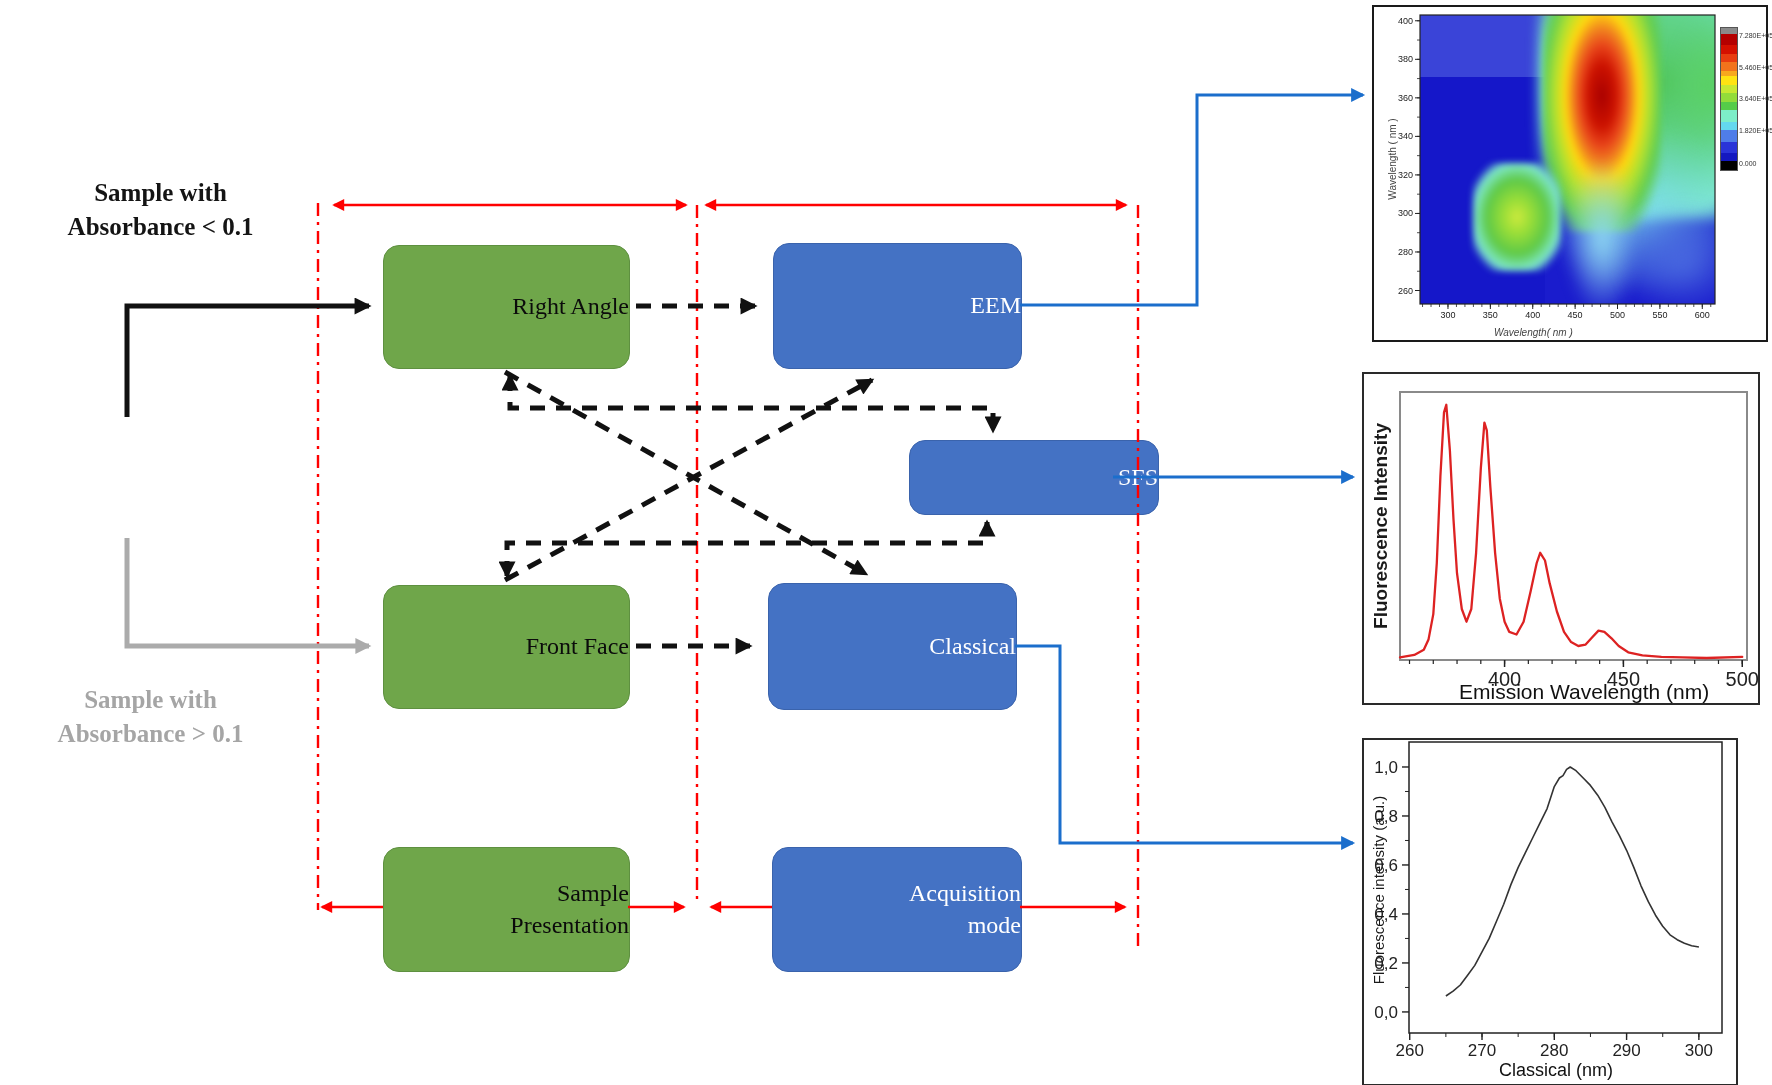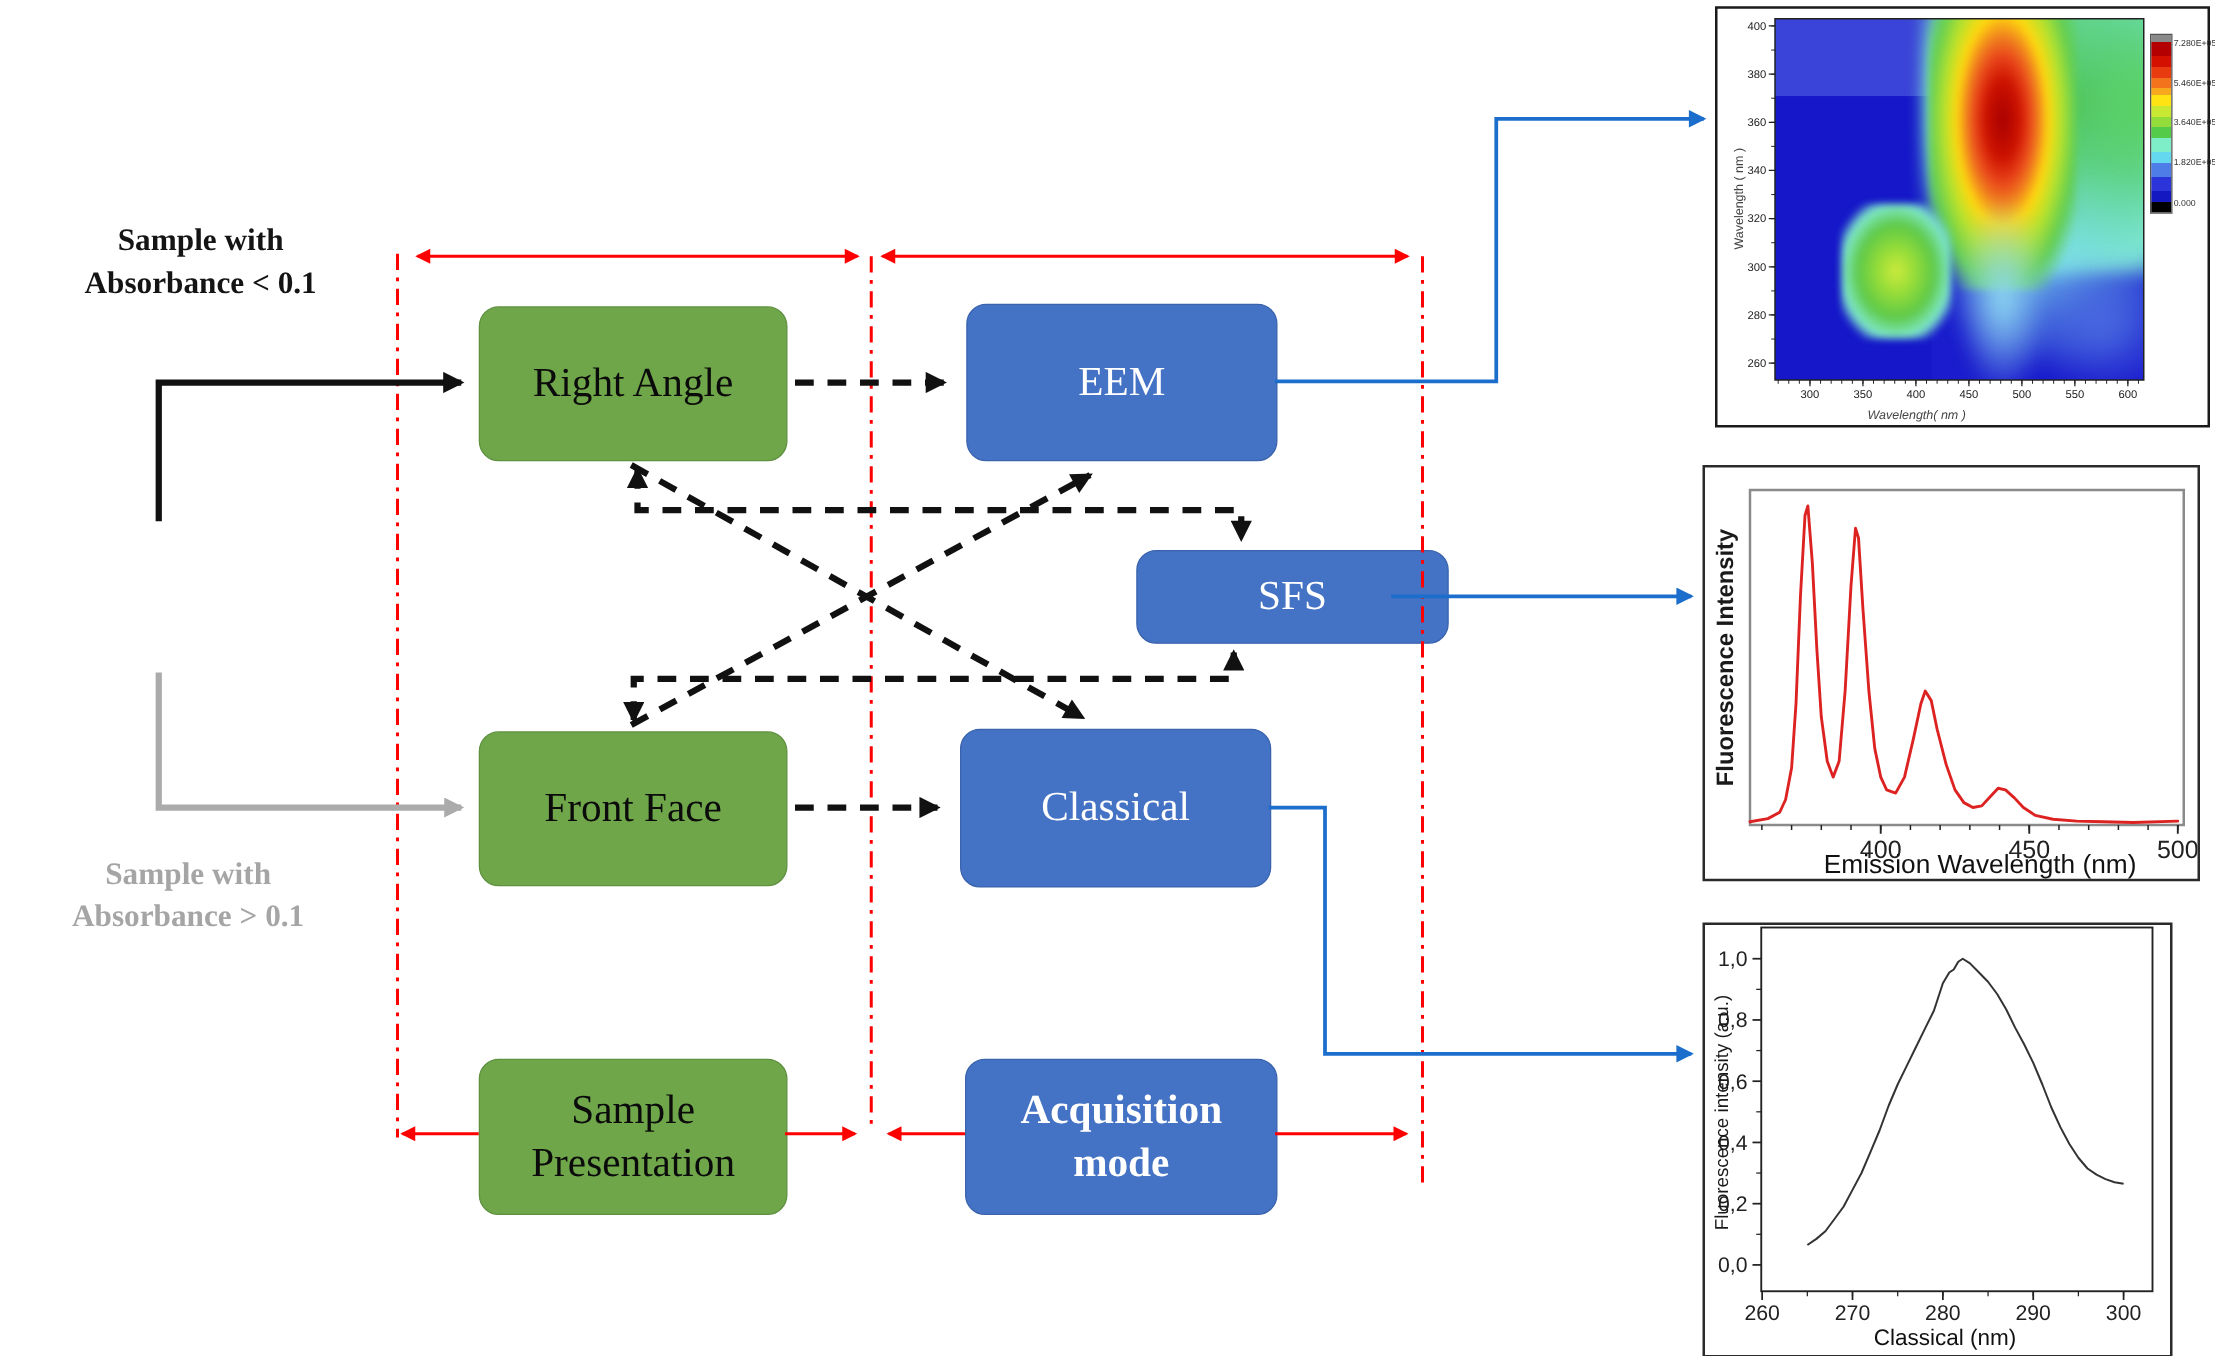--- a/index.html
+++ b/index.html
@@ -1,19 +1,19 @@
 <!DOCTYPE html>
 <html><head>
 <meta charset="utf-8">
 <style>
   html,body{margin:0;padding:0;background:#fff;}
   #stage{position:relative;width:1772px;height:1085px;background:#ffffff;overflow:hidden;
          font-family:"Liberation Serif",serif;}
-  .box{position:absolute;display:flex;flex-direction:column;align-items:center;justify-content:center;
-       text-align:center;border-radius:16px;font-size:33px;line-height:1.3;}
+  .box{position:absolute;display:flex;flex-direction:column;align-items:flex-end;justify-content:center;
+       text-align:center;border-radius:16px;font-size:24px;line-height:1.3;}
   .box.green{background:#6FA64A;border:1px solid #5E9040;color:#0b0b0b;}
   .box.blue{background:#4472C4;border:1px solid #3A63AC;color:#ffffff;}
   .box.orange{background:#F4A13D;border:2px solid #E08A2C;color:#0b0b0b;}
   .sidelabel{position:absolute;text-align:center;font-weight:bold;font-size:25px;line-height:1.35;}
   .sidelabel.dark{color:#141414;}
   .sidelabel.gray{color:#A5A5A5;}
   svg.full{position:absolute;left:0;top:0;z-index:5;pointer-events:none;}
   .panel{position:absolute;background:#ffffff;z-index:2;}
   .panel.p-eem{border:2px solid #1a1a1a;}
   .panel.p-line{border:2px solid #2a2a2a;}
@@ -49,21 +49,21 @@
   </div>
 
   <div class="box blue" style="left:865px;top:440px;width:248px;height:73px;margin-left:44px;">
     <span>SFS</span>
   </div>
 
   <div class="box blue" style="left:768px;top:583px;width:247px;height:125px;">
     <span>Classical</span>
   </div>
 
-  <div class="box blue" style="left:772px;top:847px;width:248px;height:123px;font-weight:bold;">
+  <div class="box blue" style="left:772px;top:847px;width:248px;height:123px;">
     <span>Acquisition</span>
     <span>mode</span>
   </div>
 
   <div class="sidelabel dark" style="left:48px;top:176px;width:225px;">
     <div>Sample with</div>
     <div>Absorbance &lt; 0.1</div>
   </div>
   <div class="sidelabel gray" style="left:38px;top:683px;width:225px;">
     <div>Sample with</div>

